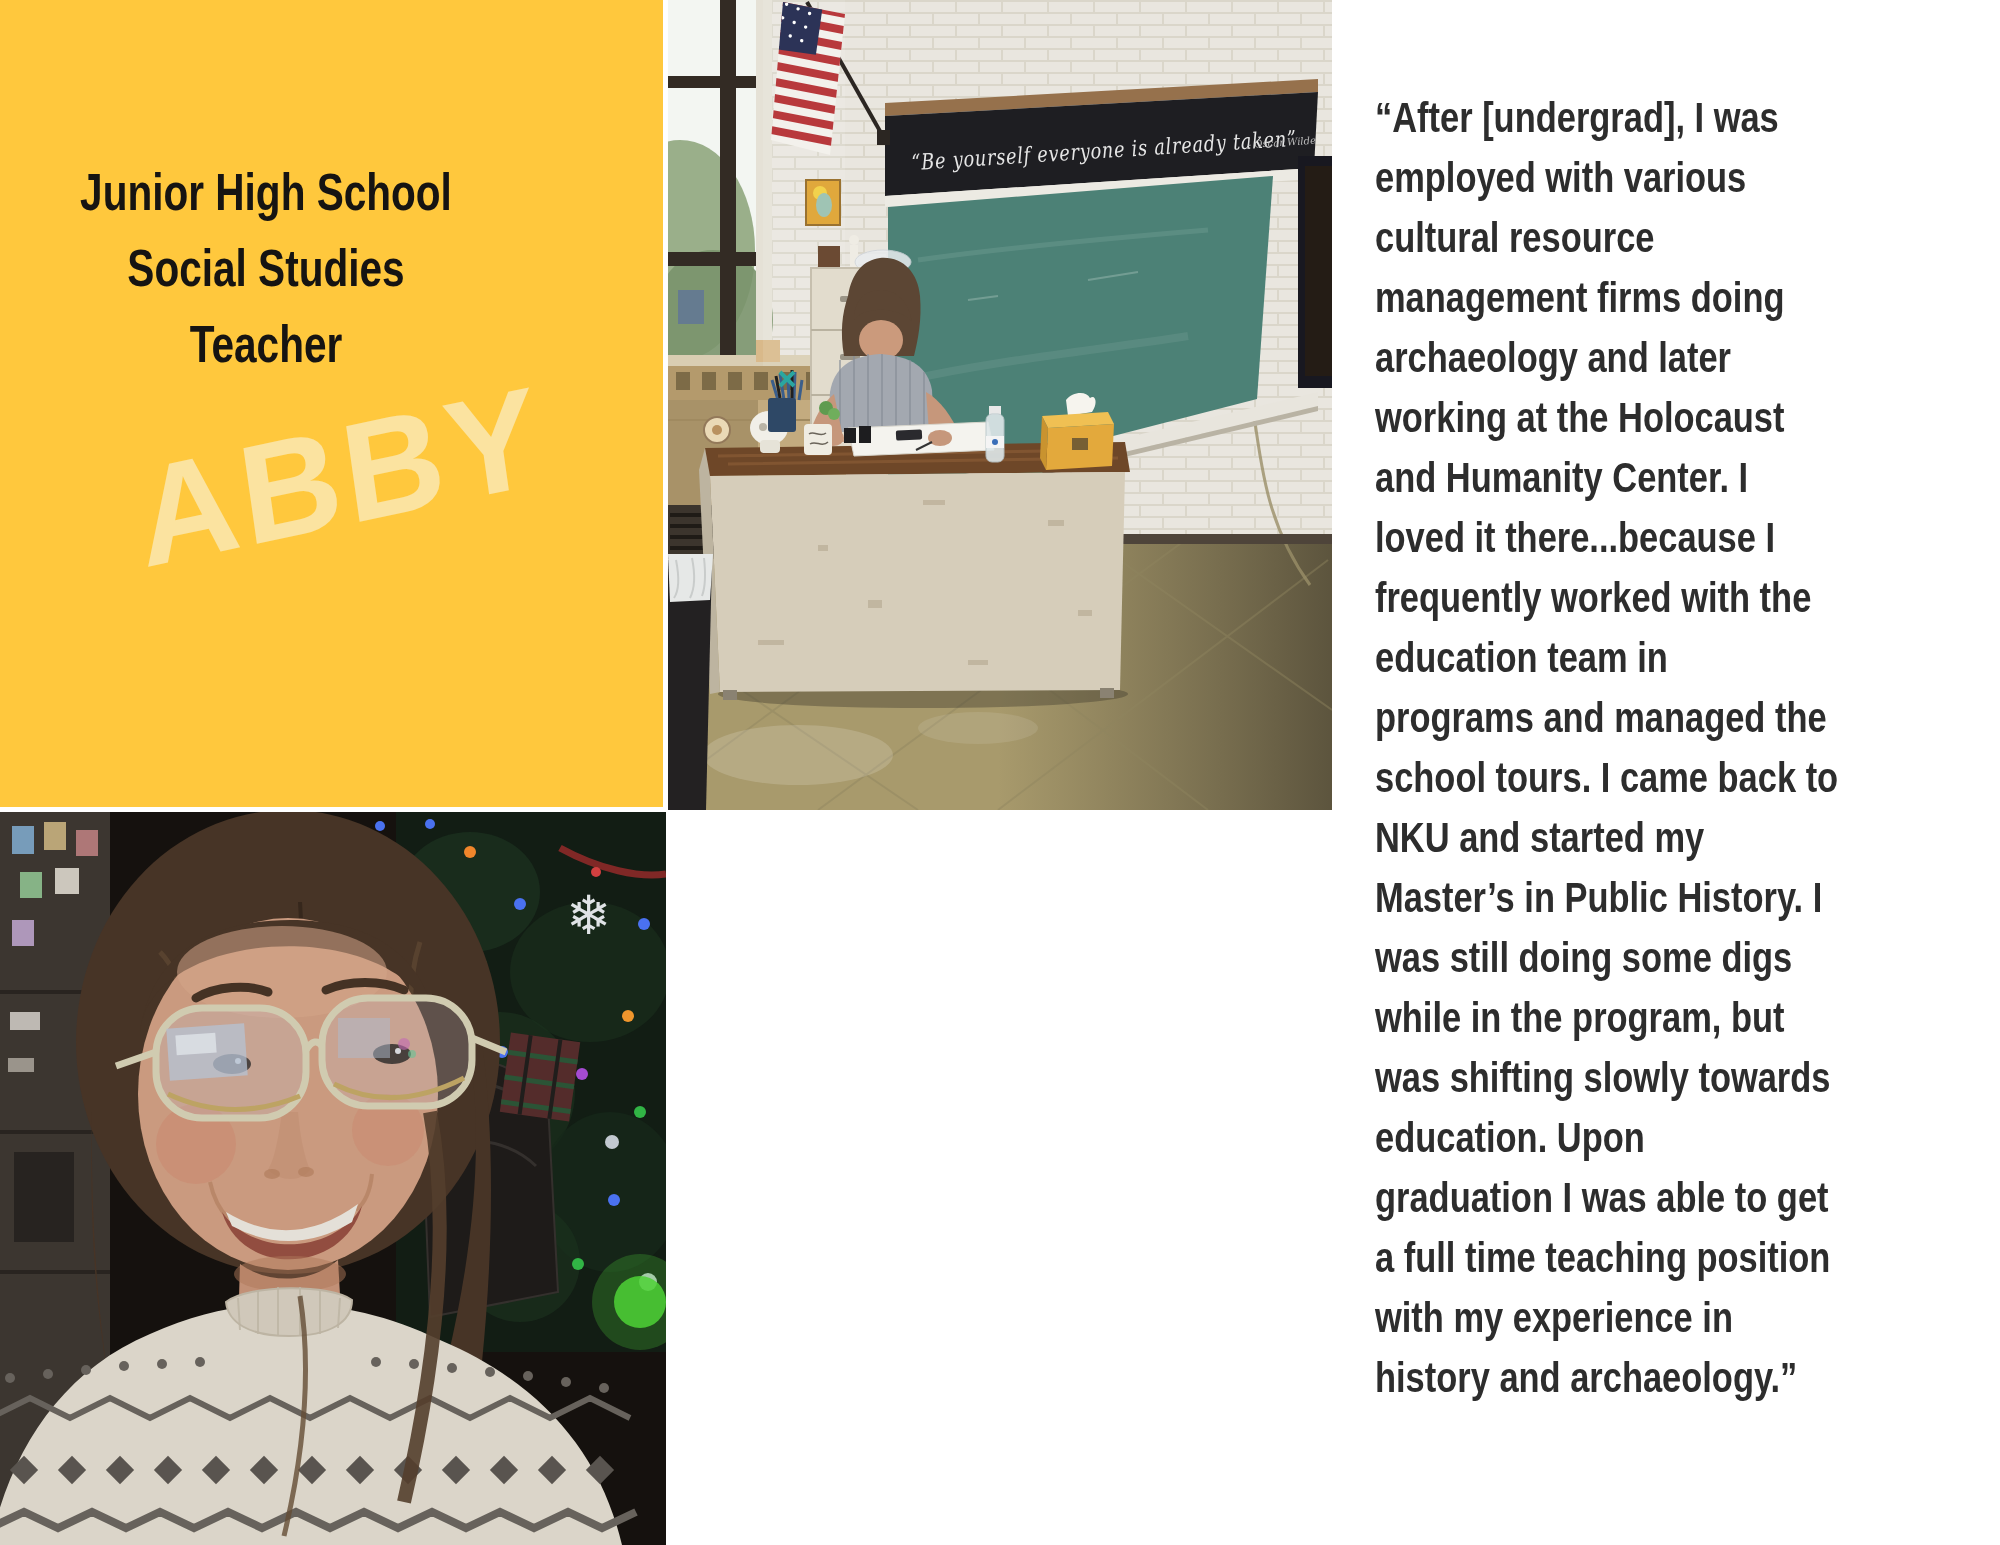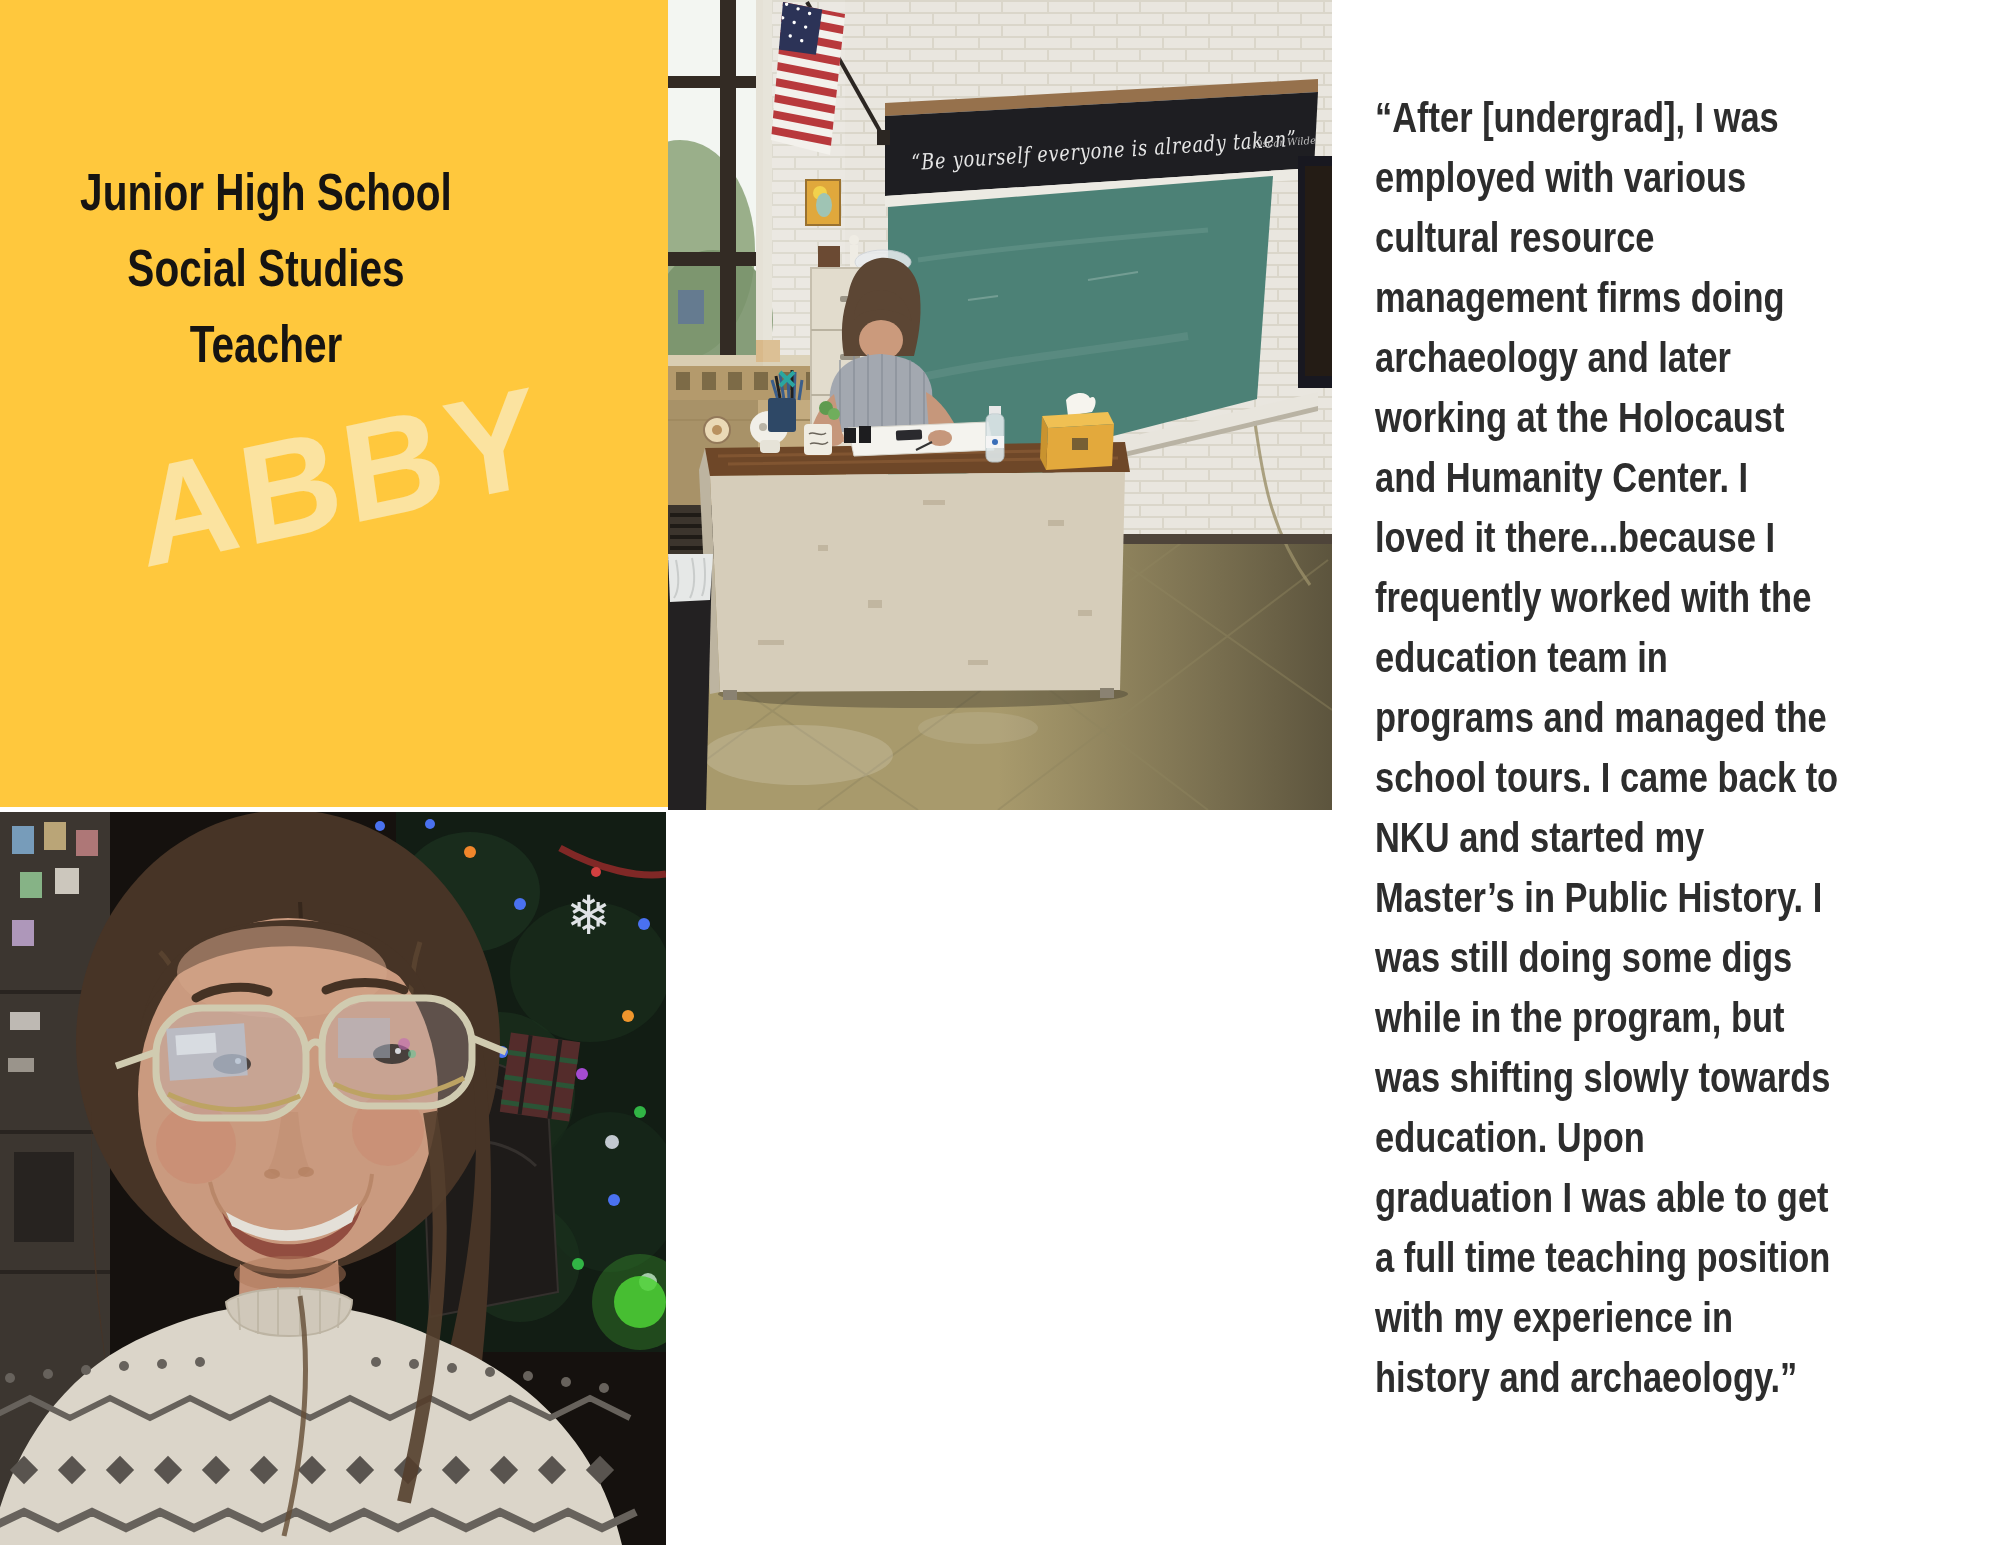--- a/index.html
+++ b/index.html
@@ -1,20 +1,20 @@
 <!DOCTYPE html>
 <html><head>
 <meta charset="utf-8">
 <style>
   html,body{margin:0;padding:0;background:#ffffff;}
   .canvas{position:relative;width:2000px;height:1545px;background:#ffffff;overflow:hidden;
           font-family:"Liberation Sans",sans-serif;}
   .tile{position:absolute;}
   
-  .tile-title{left:0;top:0;width:663px;height:807px;background:#ffc83d;padding-left:39px;}
+  .tile-title{left:0;top:0;width:663px;height:807px;background:#ffc83d;}
   .job-title{position:absolute;left:0;top:154px;width:532px;margin:0;
              font-weight:700;font-size:52px;line-height:76px;color:#161412;
              text-align:center;white-space:pre-line;
              transform:scaleX(0.78);transform-origin:50% 0;}
   .teacher-name{position:absolute;left:120px;top:402px;width:440px;height:150px;
                 line-height:150px;text-align:center;
                 font-weight:700;font-size:140px;letter-spacing:4px;color:#fbe3a0;
                 transform:rotate(-12deg) skewX(-4deg);}
   
   .tile-classroom{left:668px;top:0;width:664px;height:810px;background:#e9e6df;}

